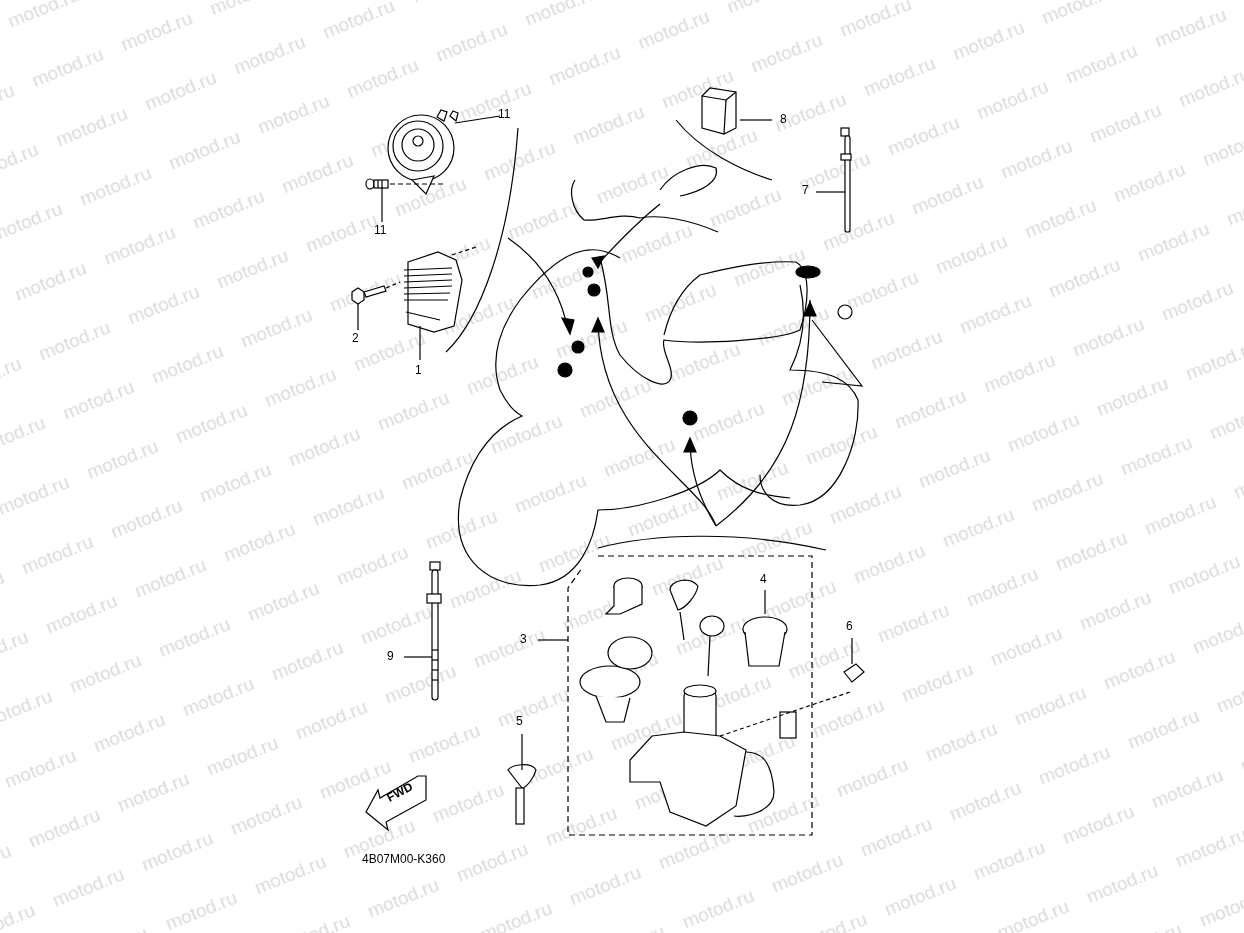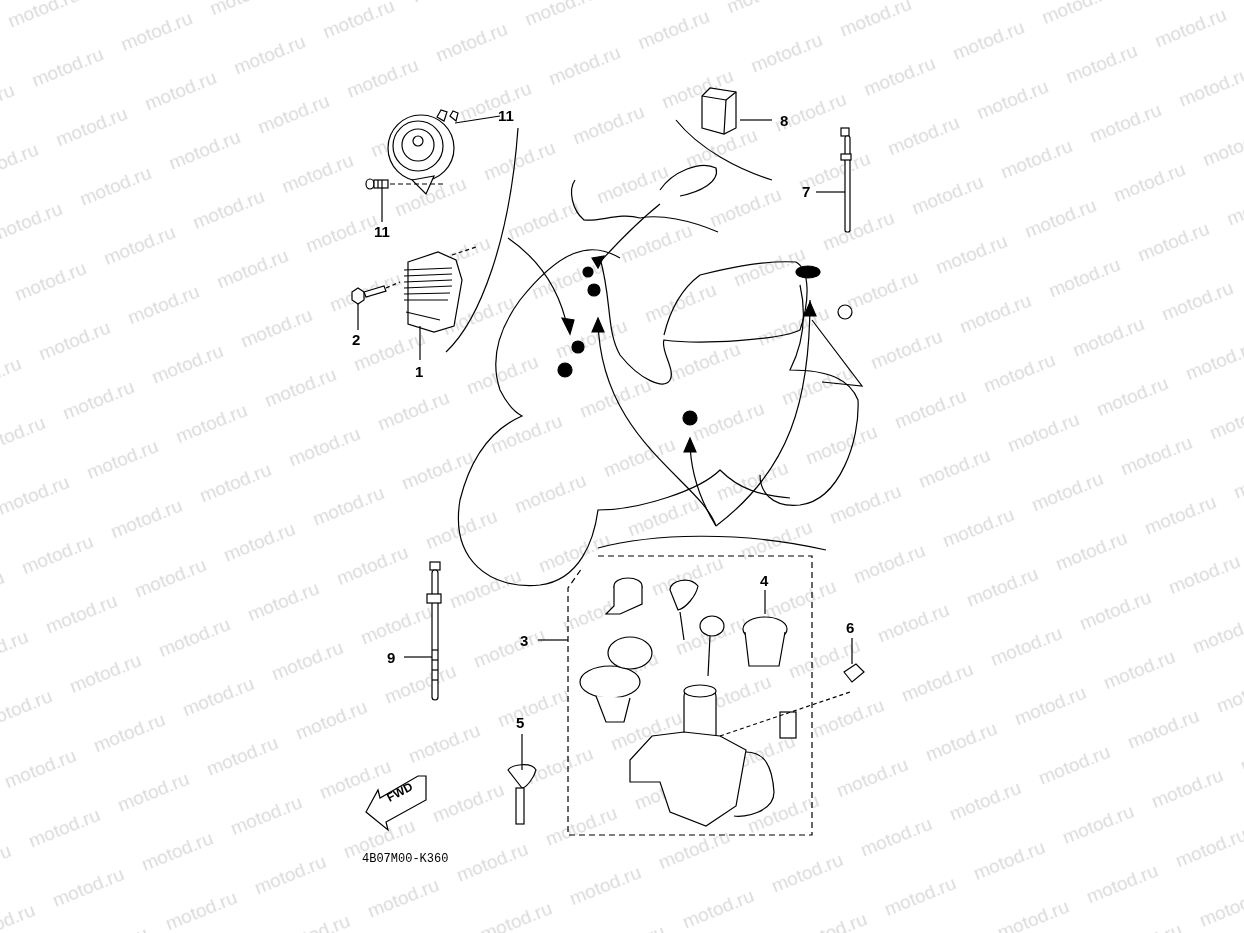--- a/index.html
+++ b/index.html
@@ -1,20 +1,20 @@
 <!DOCTYPE html>
 <html><head>
 <meta charset="utf-8">
 <style>
   html,body{margin:0;padding:0;background:#fff;}
   body{width:1244px;height:933px;position:relative;overflow:hidden;font-family:"Liberation Sans",sans-serif;}
   #wm{position:absolute;left:0;top:0;width:1244px;height:933px;pointer-events:none;}
   #art{position:absolute;left:0;top:0;width:1244px;height:933px;}
-  .lbl{position:absolute;font-family:"Liberation Sans",sans-serif;font-size:15px;color:#000;line-height:1;font-weight:bold;}
-  .code{position:absolute;left:362px;top:852px;font-size:12px;color:#000;font-family:Liberation Mono, monospace;}
+  .lbl{position:absolute;font-family:"Liberation Sans",sans-serif;font-size:12px;color:#000;line-height:1;}
+  .code{position:absolute;left:362px;top:852px;font-size:12px;color:#000;font-family:Liberation Sans, sans-serif;}
 </style>
 </head>
 <body>
 
 <svg id="wm" xmlns="http://www.w3.org/2000/svg">
   <defs>
     <pattern id="wmp" width="96" height="64" patternUnits="userSpaceOnUse" patternTransform="rotate(-22)">
       <text x="0" y="30" font-family="Liberation Sans, sans-serif" font-size="19" fill="#dadada">motod.ru</text>
     </pattern>
   </defs>

